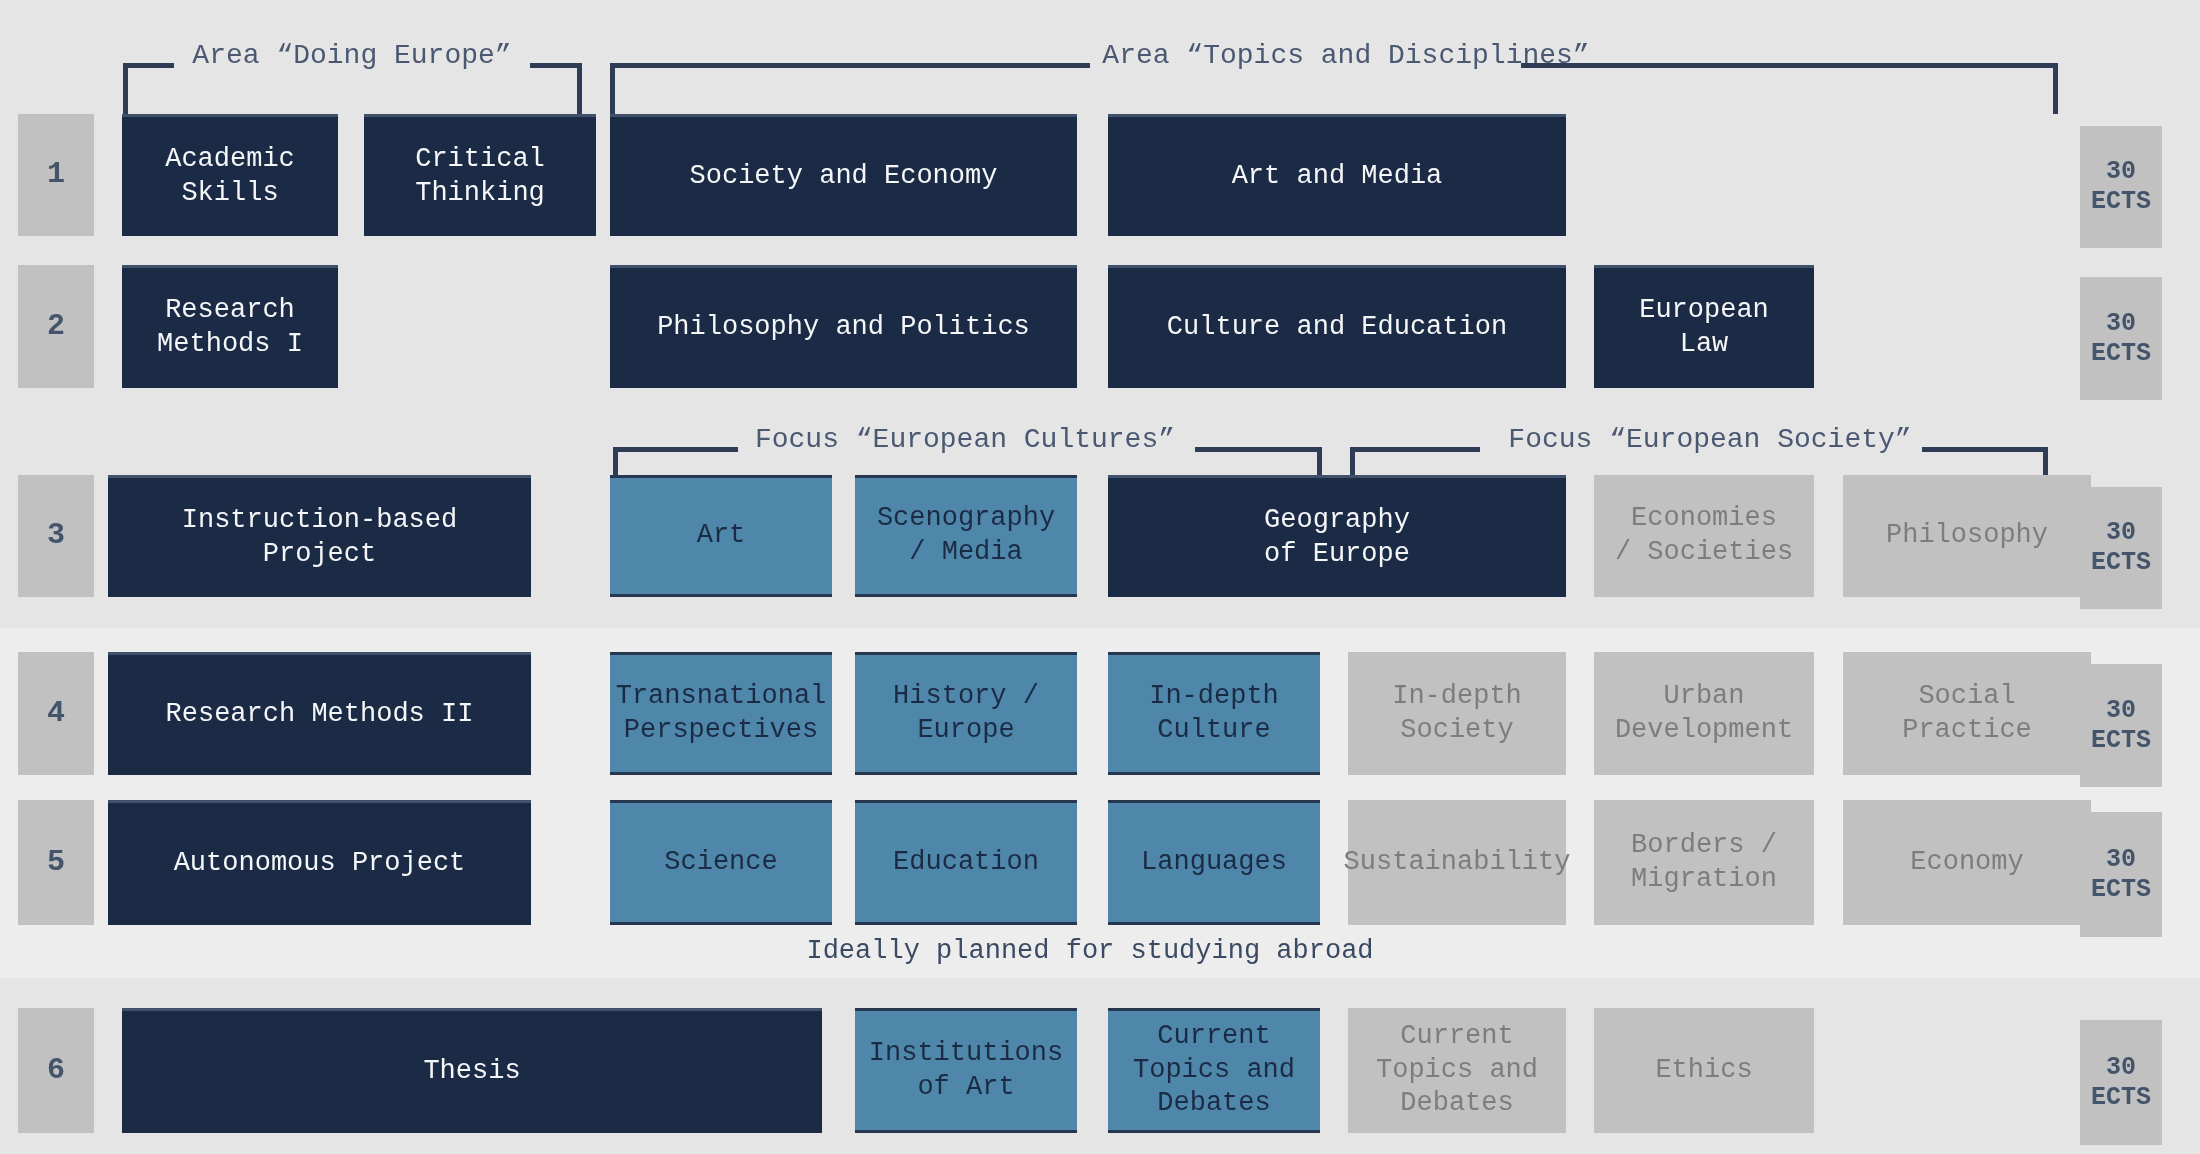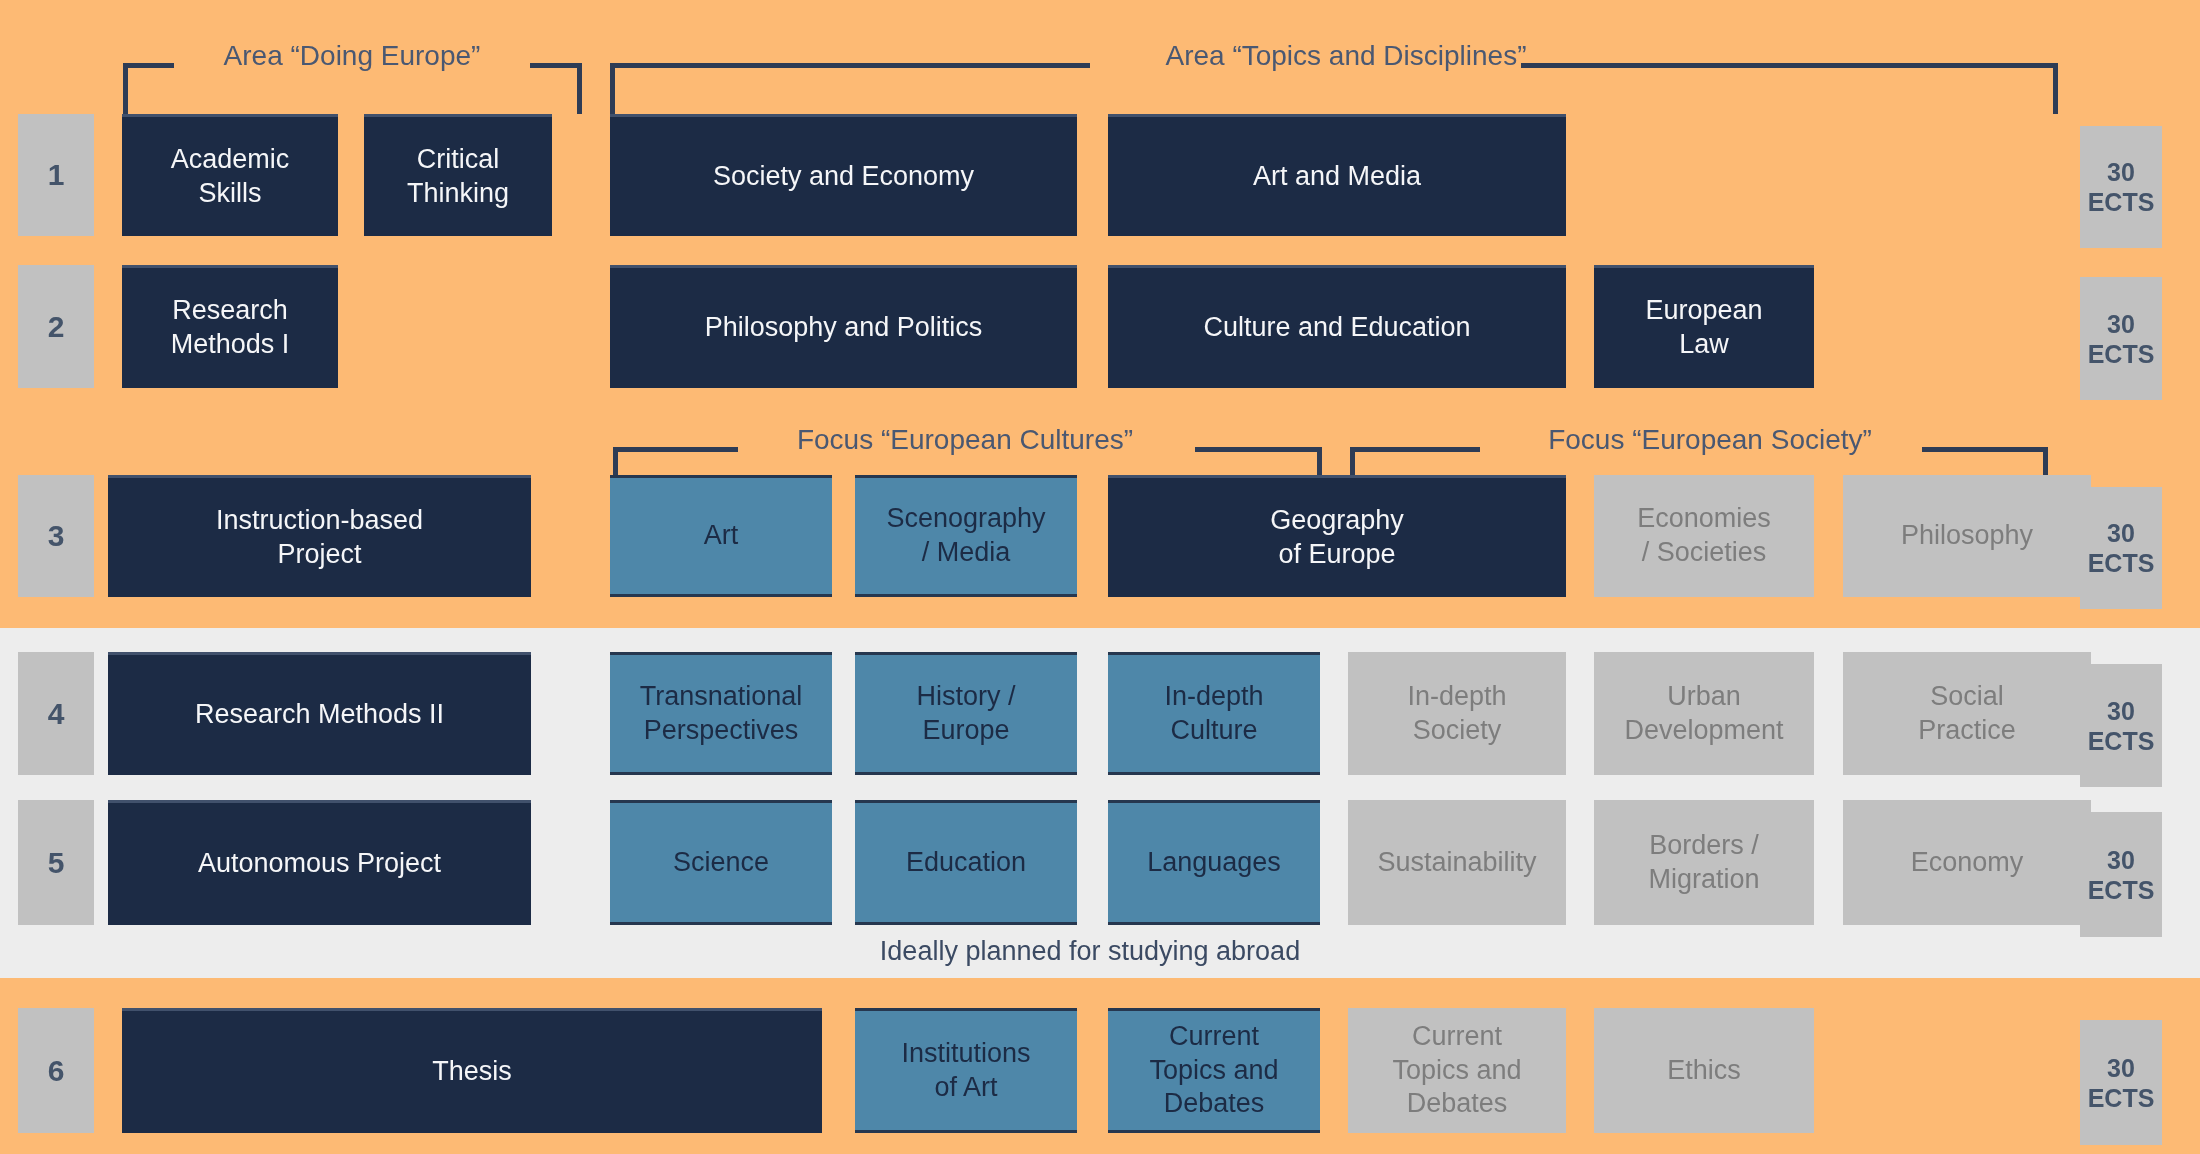--- a/index.html
+++ b/index.html
@@ -1,35 +1,35 @@
 <!DOCTYPE html>
 <html><head>
 <meta charset="utf-8">
 <style>
   html,body{margin:0;padding:0;background:#ffffff;}
   #stage{
-    position:relative;width:2200px;height:1154px;background:#fdba74;overflow:hidden;
-    font-family:Liberation Sans, sans-serif;
+    position:relative;width:2200px;height:1154px;background:#e5e5e5;overflow:hidden;
+    font-family:Liberation Mono, monospace;
   }
   .band{position:absolute;left:0;top:628px;width:2200px;height:350px;background:#ededed;}
   .box{
     position:absolute;display:flex;align-items:center;justify-content:center;
     text-align:center;white-space:pre-line;font-size:27px;line-height:1.25;
     box-sizing:border-box;padding:4px 8px;
   }
   .dark{background:#1c2b45;color:#f5f6f8;border-top:3px solid #41516c;}
   .blue{background:#4e87a9;color:#1c2b45;border-top:3px solid #26374f;border-bottom:3px solid #26374f;}
   .grey{background:#c1c1c1;color:#7d7d7d;}
   .numcell{background:#c1c1c1;color:#44546a;font-weight:600;font-size:30px;}
   .ectscell{background:#c1c1c1;color:#44546a;font-weight:700;font-size:25px;line-height:1.2;margin-top:12px;}
 
   
   .col-num{left:18px;width:76px}
   .col-a{left:122px;width:216px}
-  .col-b{left:364px;width:188px}
+  .col-b{left:364px;width:232px}
   .col-c{left:610px;width:222px}
   .col-d{left:855px;width:222px}
   .col-e{left:1108px;width:212px}
   .col-f{left:1348px;width:218px}
   .col-g{left:1594px;width:220px}
   .col-h{left:1843px;width:248px}
   .col-ects{left:2080px;width:82px}
   .span-ab{left:108px;width:423px}
   .span-cd{left:610px;width:467px}
   .span-ef{left:1108px;width:458px}

